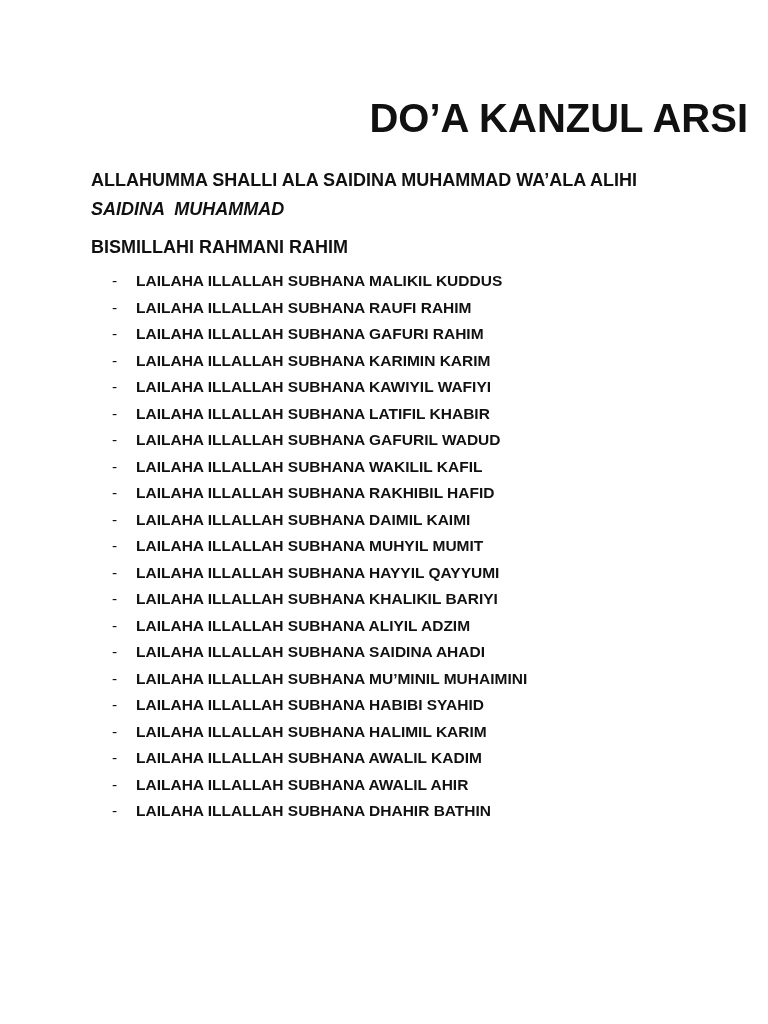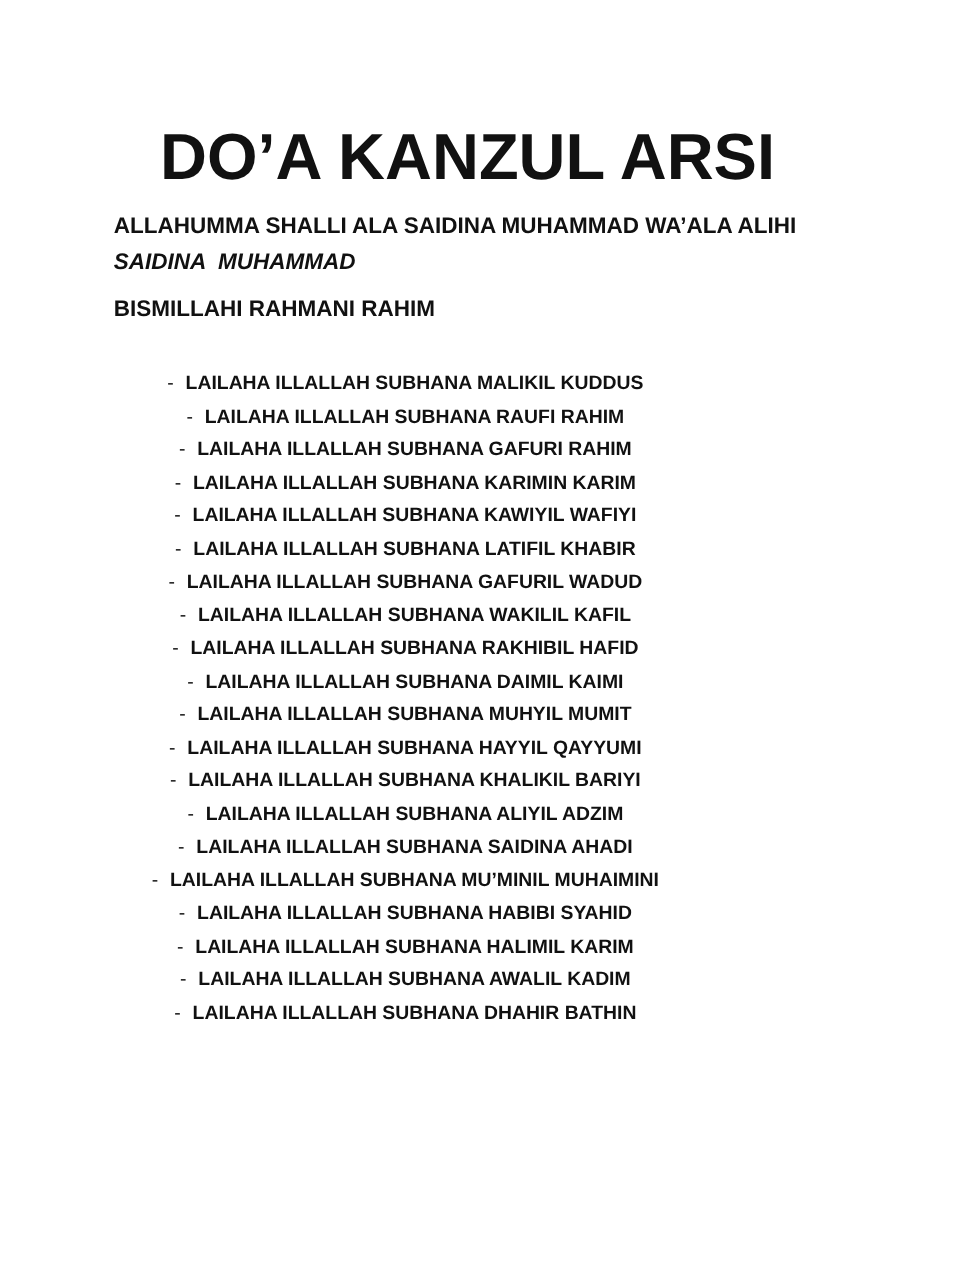--- a/index.html
+++ b/index.html
@@ -1,23 +1,23 @@
 <!DOCTYPE html>
 <html><head>
 <meta charset="utf-8">
 <style>
   html, body { margin:0; padding:0; background:#ffffff; }
   body { width:768px; height:1024px; position:relative; overflow:hidden;
          font-family:"Liberation Sans", "DejaVu Sans", sans-serif; color:#111; }
-  .title { position:absolute; top:96px; left:0; width:748px; text-align:center;
-           font-size:52px; font-weight:bold; letter-spacing:0px; margin:0; }
+  .title { position:absolute; top:96px; left:0; width:748px; text-align:right;
+           font-size:40px; font-weight:bold; letter-spacing:0px; margin:0; }
   .para { position:absolute; left:91px; font-size:18px; font-weight:bold; margin:0; white-space:nowrap; }
   .p1 { top:166px; line-height:29px; }
   .p2 { top:236px; line-height:22px; }
-  .list { position:absolute; top:296px; left:112px; margin:0; padding:0; list-style:none;text-align:center; }
+  .list { position:absolute; top:270px; left:112px; margin:0; padding:0; list-style:none; }
   .list li { height:26.5px; line-height:21px; font-size:15.5px; font-weight:bold; white-space:nowrap; }
   .dash { display:inline-block; width:24px; font-weight:normal; }
 </style>
 </head>
 <body>
 
 <h1 class="title">DO’A KANZUL ARSI</h1>
 
 <p class="para p1">
   <span>ALLAHUMMA SHALLI ALA SAIDINA MUHAMMAD WA’ALA ALIHI</span><br>
@@ -39,14 +39,15 @@
     <li><span class="dash">-</span><span>LAILAHA ILLALLAH SUBHANA DAIMIL KAIMI</span></li>
     <li><span class="dash">-</span><span>LAILAHA ILLALLAH SUBHANA MUHYIL MUMIT</span></li>
     <li><span class="dash">-</span><span>LAILAHA ILLALLAH SUBHANA HAYYIL QAYYUMI</span></li>
     <li><span class="dash">-</span><span>LAILAHA ILLALLAH SUBHANA KHALIKIL BARIYI</span></li>
     <li><span class="dash">-</span><span>LAILAHA ILLALLAH SUBHANA ALIYIL ADZIM</span></li>
     <li><span class="dash">-</span><span>LAILAHA ILLALLAH SUBHANA SAIDINA AHADI</span></li>
     <li><span class="dash">-</span><span>LAILAHA ILLALLAH SUBHANA MU’MINIL MUHAIMINI</span></li>
     <li><span class="dash">-</span><span>LAILAHA ILLALLAH SUBHANA HABIBI SYAHID</span></li>
     <li><span class="dash">-</span><span>LAILAHA ILLALLAH SUBHANA HALIMIL KARIM</span></li>
     <li><span class="dash">-</span><span>LAILAHA ILLALLAH SUBHANA AWALIL KADIM</span></li>
+    <li><span class="dash">-</span><span>LAILAHA ILLALLAH SUBHANA AWALIL AHIR</span></li>
     <li><span class="dash">-</span><span>LAILAHA ILLALLAH SUBHANA DHAHIR BATHIN</span></li>
   </ul>
 
 </body></html>

